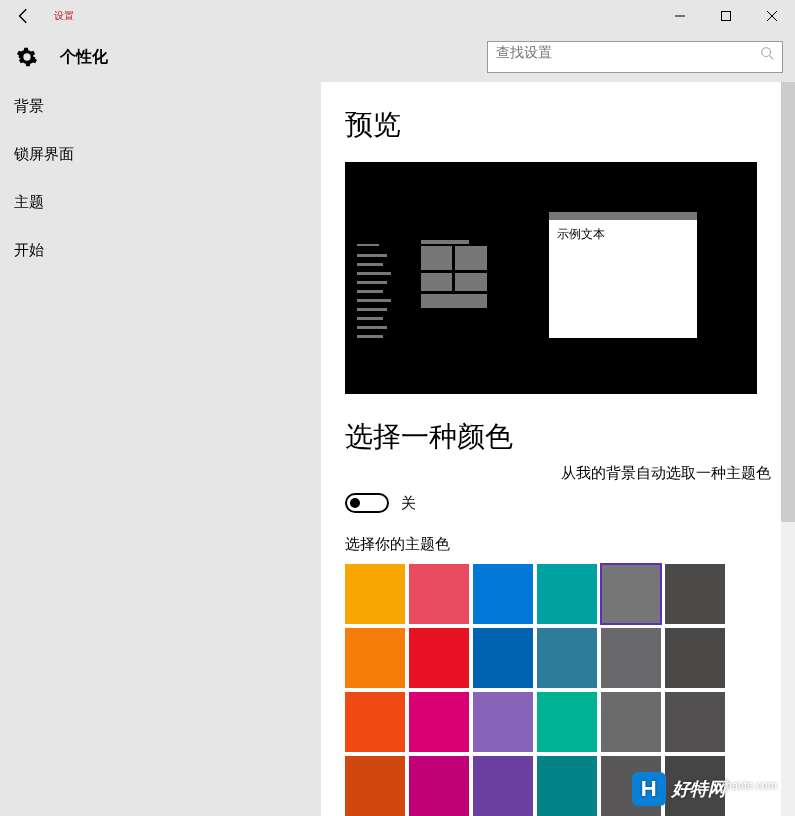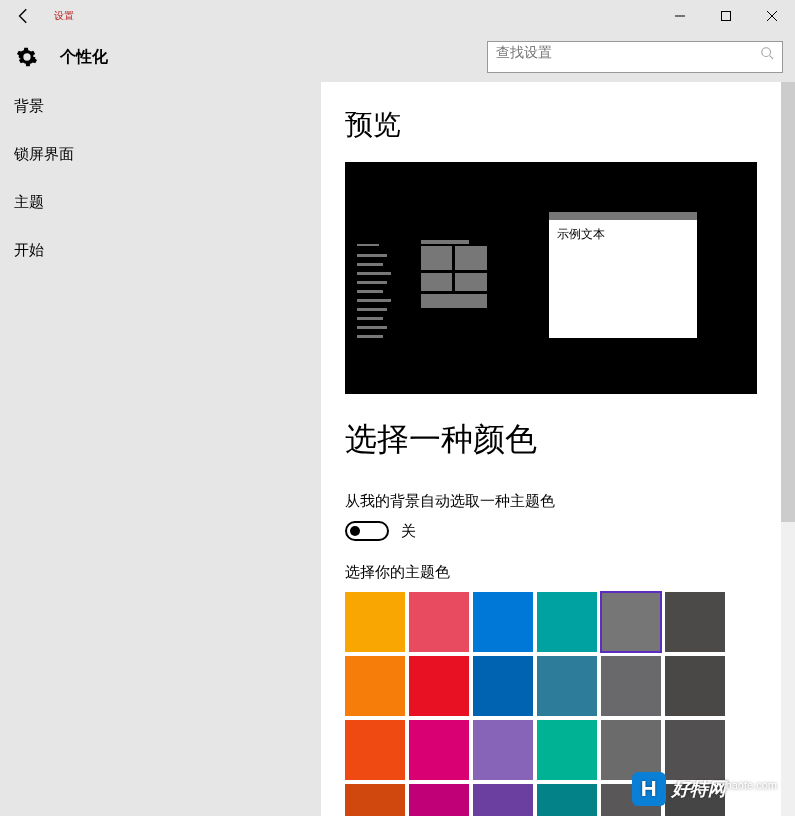--- a/index.html
+++ b/index.html
@@ -19,38 +19,38 @@
 .search-wrap input { flex: 1; border: none; outline: none; font-size: 14px; background: transparent; }
 .search-icon { width: 14px; height: 14px; opacity: .6; }
 
 .body { display: flex; height: calc(816px - 82px); }
 .sidebar { width: 321px; background: #e6e6e6; }
 .side-item { height: 48px; display: flex; align-items: center; padding-left: 14px; font-size: 15px; color: #000; }
 .side-item.active { background: #b8b8b8; }
 
 .content { flex: 1; background: #fff; padding: 24px 24px 0 24px; overflow: hidden; position: relative; }
 h1 { font-size: 28px; font-weight: 400; margin-bottom: 18px; }
-h2 { font-size: 32px; font-weight: 400; margin: 24px 0 30px; }
+h2 { font-size: 28px; font-weight: 400; margin: 24px 0 8px; }
 
 .preview { width: 412px; height: 232px; background: #000; position: relative; }
 .pv-menu { position: absolute; left: 12px; top: 82px; width: 50px; }
 .pv-menu-top { height: 2px; background: #777; width: 22px; margin-bottom: 8px; }
 .pv-line { height: 3px; background: #777; margin-bottom: 6px; }
 .pv-line.a { width: 30px; } .pv-line.b { width: 26px; } .pv-line.c { width: 34px; }
 .pv-tiles { position: absolute; left: 76px; top: 78px; width: 70px; }
 .pv-strip { height: 4px; background: #777; margin-bottom: 2px; }
 .pv-big { width: 66px; height: 66px; background: #777; display: flex; align-items: center; justify-content: center; color: #fff; font-size: 15px; margin-bottom: 3px; }
 .pv-row { display: flex; gap: 3px; margin-bottom: 3px; }
 .pv-sm { background: #777; }
 .pv-sm.s1 { width: 31px; height: 24px; } .pv-sm.s2 { width: 32px; height: 24px; }
 .pv-window { position: absolute; left: 204px; top: 50px; width: 148px; height: 126px; background: #fff; }
 .pv-window-bar { height: 8px; background: #777; }
 .pv-window-text { font-size: 12px; padding: 6px 8px; }
 
-.setting-label { font-size: 15px; margin-bottom: 10px; }
+.setting-label { font-size: 15px; margin-bottom: 10px; text-align: right; }
 .toggle-row { display: flex; align-items: center; gap: 12px; margin-bottom: 22px; }
 .toggle { width: 44px; height: 20px; border: 2px solid #000; border-radius: 10px; position: relative; }
 .toggle-knob { width: 10px; height: 10px; background: #000; border-radius: 50%; position: absolute; left: 3px; top: 3px; }
 .toggle-state { font-size: 15px; }
 
 .swatch-label { font-size: 15px; margin-bottom: 10px; }
 .swatches { display: flex; flex-wrap: wrap; gap: 4px; width: 388px; }
 .swatch { width: 60px; height: 60px; }
 .swatch.selected { outline: 2px solid #5b2ec0; outline-offset: -1px; }
 

